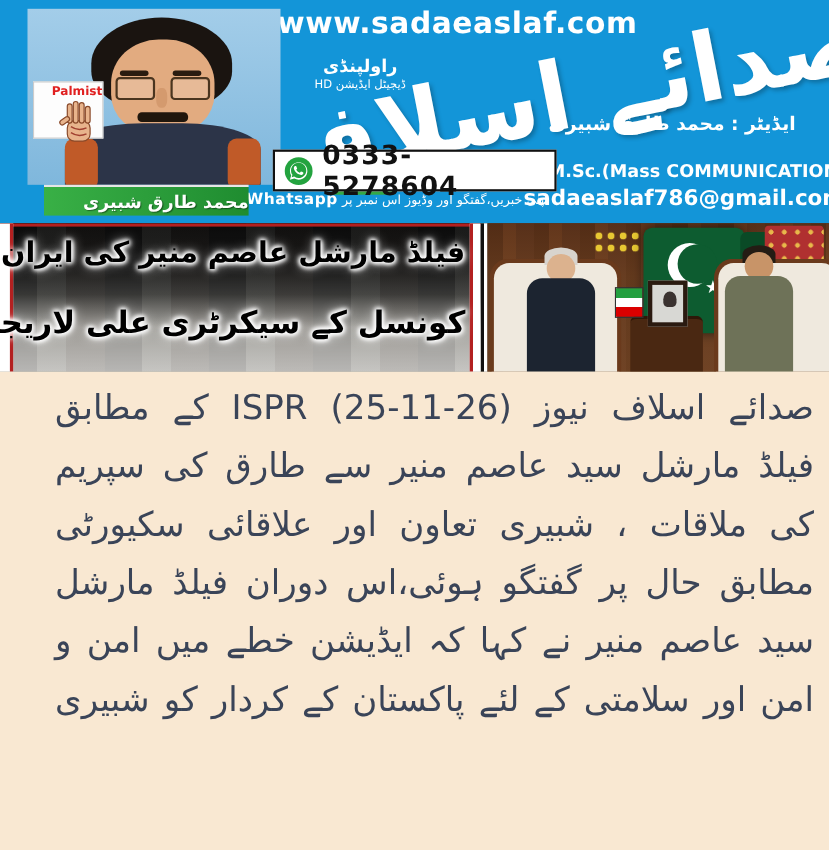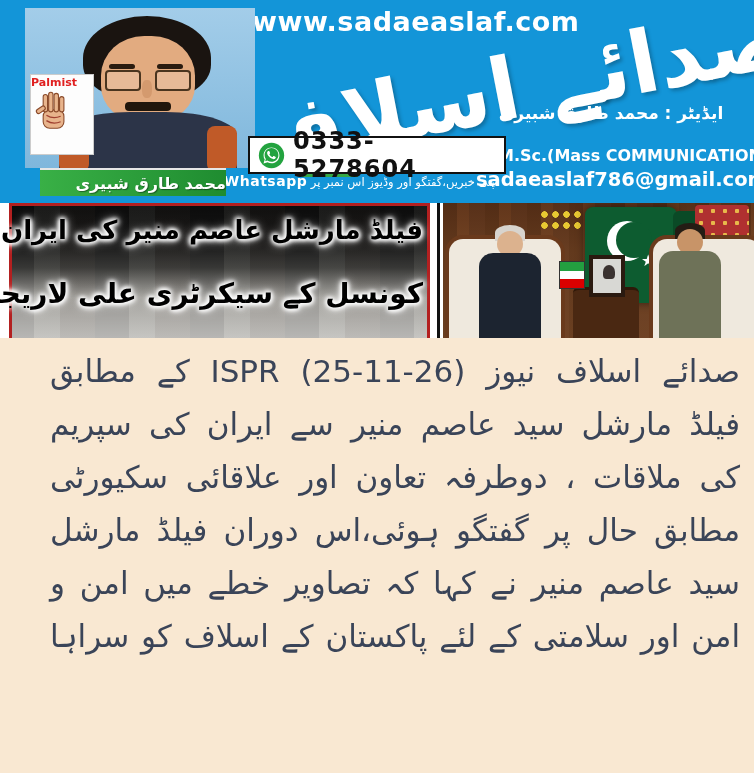--- a/index.html
+++ b/index.html
@@ -46,22 +46,22 @@
           border-radius:46% 46% 42% 42%;}
   .p-brow{position:absolute;top:56px;width:26px;height:5px;background:#2a1c10;border-radius:3px;}
   .p-glass{position:absolute;top:62px;width:32px;height:17px;border:2px solid #4a3categories;
            border:2px solid #4a351f;border-radius:4px;background:rgba(255,255,255,.18);}
   .p-nose{position:absolute;left:117px;top:72px;width:10px;height:18px;background:#d49a6e;border-radius:40%;}
   .p-mustache{position:absolute;left:100px;top:94px;width:46px;height:9px;background:#20160c;border-radius:4px;}
   .p-body{position:absolute;left:34px;top:104px;width:178px;height:60px;background:#2c3448;
           border-radius:40% 40% 0 0;}
   .p-orange-l{position:absolute;left:34px;top:118px;width:30px;height:46px;background:#c05a28;border-radius:8px;}
   .p-orange-r{position:absolute;left:182px;top:118px;width:30px;height:46px;background:#c05a28;border-radius:8px;}
-  .palmist-card{position:absolute;left:5px;top:66px;width:64px;height:81px;background:#fdfdfd;
-                border:1px solid #ccc;text-align:left;padding-top:2px;box-sizing:border-box;}
+  .palmist-card{position:absolute;left:5px;top:66px;width:64px;height:52px;background:#fdfdfd;
+                border:1px solid #ccc;text-align:right;padding-top:2px;box-sizing:border-box;}
   .palmist-label{color:#e02020;font-size:11px;font-weight:bold;line-height:12px;}
 
   .name-strip{position:absolute;left:40px;top:168px;width:174px;height:26px;z-index:3;
               background:linear-gradient(90deg,#39b046 0%,#1f8c30 100%);
               border-top:2px solid #e6e6e6;display:flex;align-items:center;justify-content:flex-end;padding-left:12px;}
   .name-strip-text{color:#fff;font-size:16px;font-weight:bold;direction:rtl;white-space:nowrap;
                    text-shadow:1px 1px 1px rgba(0,0,0,.4);}
 
   
   .news-band{position:absolute;left:0;top:203px;width:754px;height:135px;background:#111;}
@@ -129,20 +129,24 @@
 </head>
 <body>
 
 <div class="page">
 
   <div class="header">
 
     <div class="logo-urdu">صدائے اسلاف</div>
     <div class="website">www.sadaeaslaf.com</div>
 
+    <div class="city-block">
+      <div class="city-line">راولپنڈی</div>
+      <div class="edition-line">ڈیجیٹل ایڈیشن HD</div>
+    </div>
 
     <div class="editor-urdu">ایڈیٹر : محمد طارق شبیری</div>
     <div class="msc">M.Sc.(Mass COMMUNICATION)</div>
     <div class="email">sadaeaslaf786@gmail.com</div>
 
     <div class="wa-box">
       <svg class="wa-icon" viewBox="0 0 32 32">
         <circle cx="16" cy="16" r="15" fill="#23a33f"></circle>
         <path fill="#fff" d="M16 6.5c-5.2 0-9.4 4.2-9.4 9.4 0 1.8.5 3.4 1.4 4.9L6.5 25.5l4.8-1.4c1.4.8 3 1.2 4.7 1.2 5.2 0 9.4-4.2 9.4-9.4S21.2 6.5 16 6.5zm0 17c-1.6 0-3.1-.5-4.4-1.3l-.3-.2-2.8.8.8-2.7-.2-.3c-.9-1.3-1.3-2.9-1.3-4.5 0-4.5 3.7-8.2 8.2-8.2s8.2 3.7 8.2 8.2-3.7 8.2-8.2 8.2zm4.5-6.1c-.2-.1-1.5-.7-1.7-.8-.2-.1-.4-.1-.6.1-.2.2-.7.8-.8 1-.1.2-.3.2-.5.1-.2-.1-1-.4-2-1.2-.7-.7-1.2-1.5-1.4-1.7-.1-.2 0-.4.1-.5l.4-.5c.1-.2.2-.3.3-.5.1-.2 0-.4 0-.5 0-.1-.6-1.4-.8-1.9-.2-.5-.4-.4-.6-.4h-.5c-.2 0-.5.1-.7.3-.2.2-.9.9-.9 2.1s.9 2.4 1 2.6c.1.2 1.8 2.8 4.4 3.9 2.6 1.1 2.6.8 3 .7.5 0 1.5-.6 1.7-1.2.2-.6.2-1.1.2-1.2-.1-.1-.3-.2-.6-.4z"></path>
       </svg>
@@ -214,20 +218,20 @@
       <div class="table"></div>
       <div class="flag-iran"></div>
       <div class="frame-portrait">
         <div class="frame-head"></div>
       </div>
     </div>
   </div>
 
   <div class="article">
     <div class="article-line">صدائے اسلاف نیوز (26-11-25) ISPR کے مطابق</div>
-    <div class="article-line">فیلڈ مارشل سید عاصم منیر سے ایران کی سپریم</div>
-    <div class="article-line">کی ملاقات ، دوطرفہ تعاون اور علاقائی سکیورٹی</div>
+    <div class="article-line">فیلڈ مارشل سید عاصم منیر سے طارق کی سپریم</div>
+    <div class="article-line">کی ملاقات ، شبیری تعاون اور علاقائی سکیورٹی</div>
     <div class="article-line">مطابق حال پر گفتگو ہوئی،اس دوران فیلڈ مارشل</div>
-    <div class="article-line">سید عاصم منیر نے کہا کہ تصاویر خطے میں امن و</div>
-    <div class="article-line">امن اور سلامتی کے لئے پاکستان کے اسلاف کو سراہا</div>
+    <div class="article-line">سید عاصم منیر نے کہا کہ ایڈیشن خطے میں امن و</div>
+    <div class="article-line">امن اور سلامتی کے لئے پاکستان کے کردار کو شبیری</div>
   </div>
 
 </div>
 
 </body></html>

